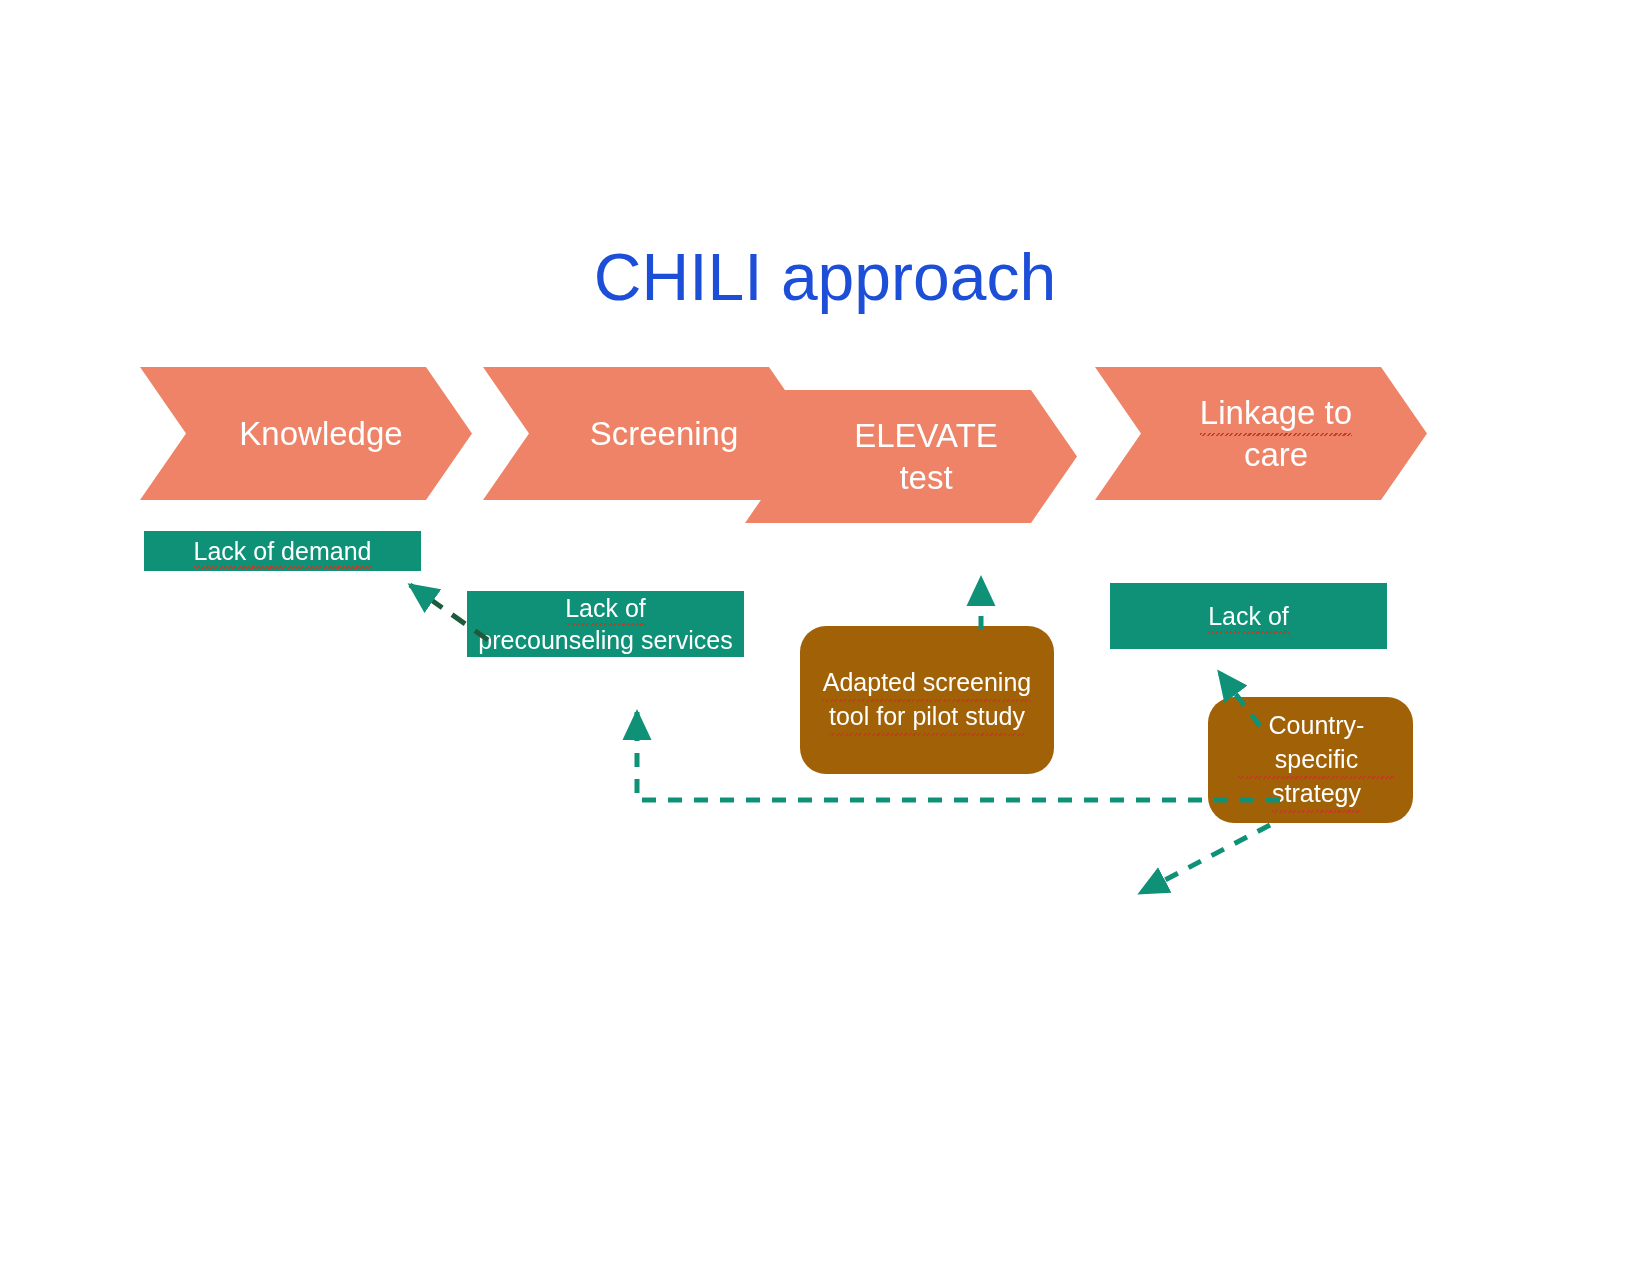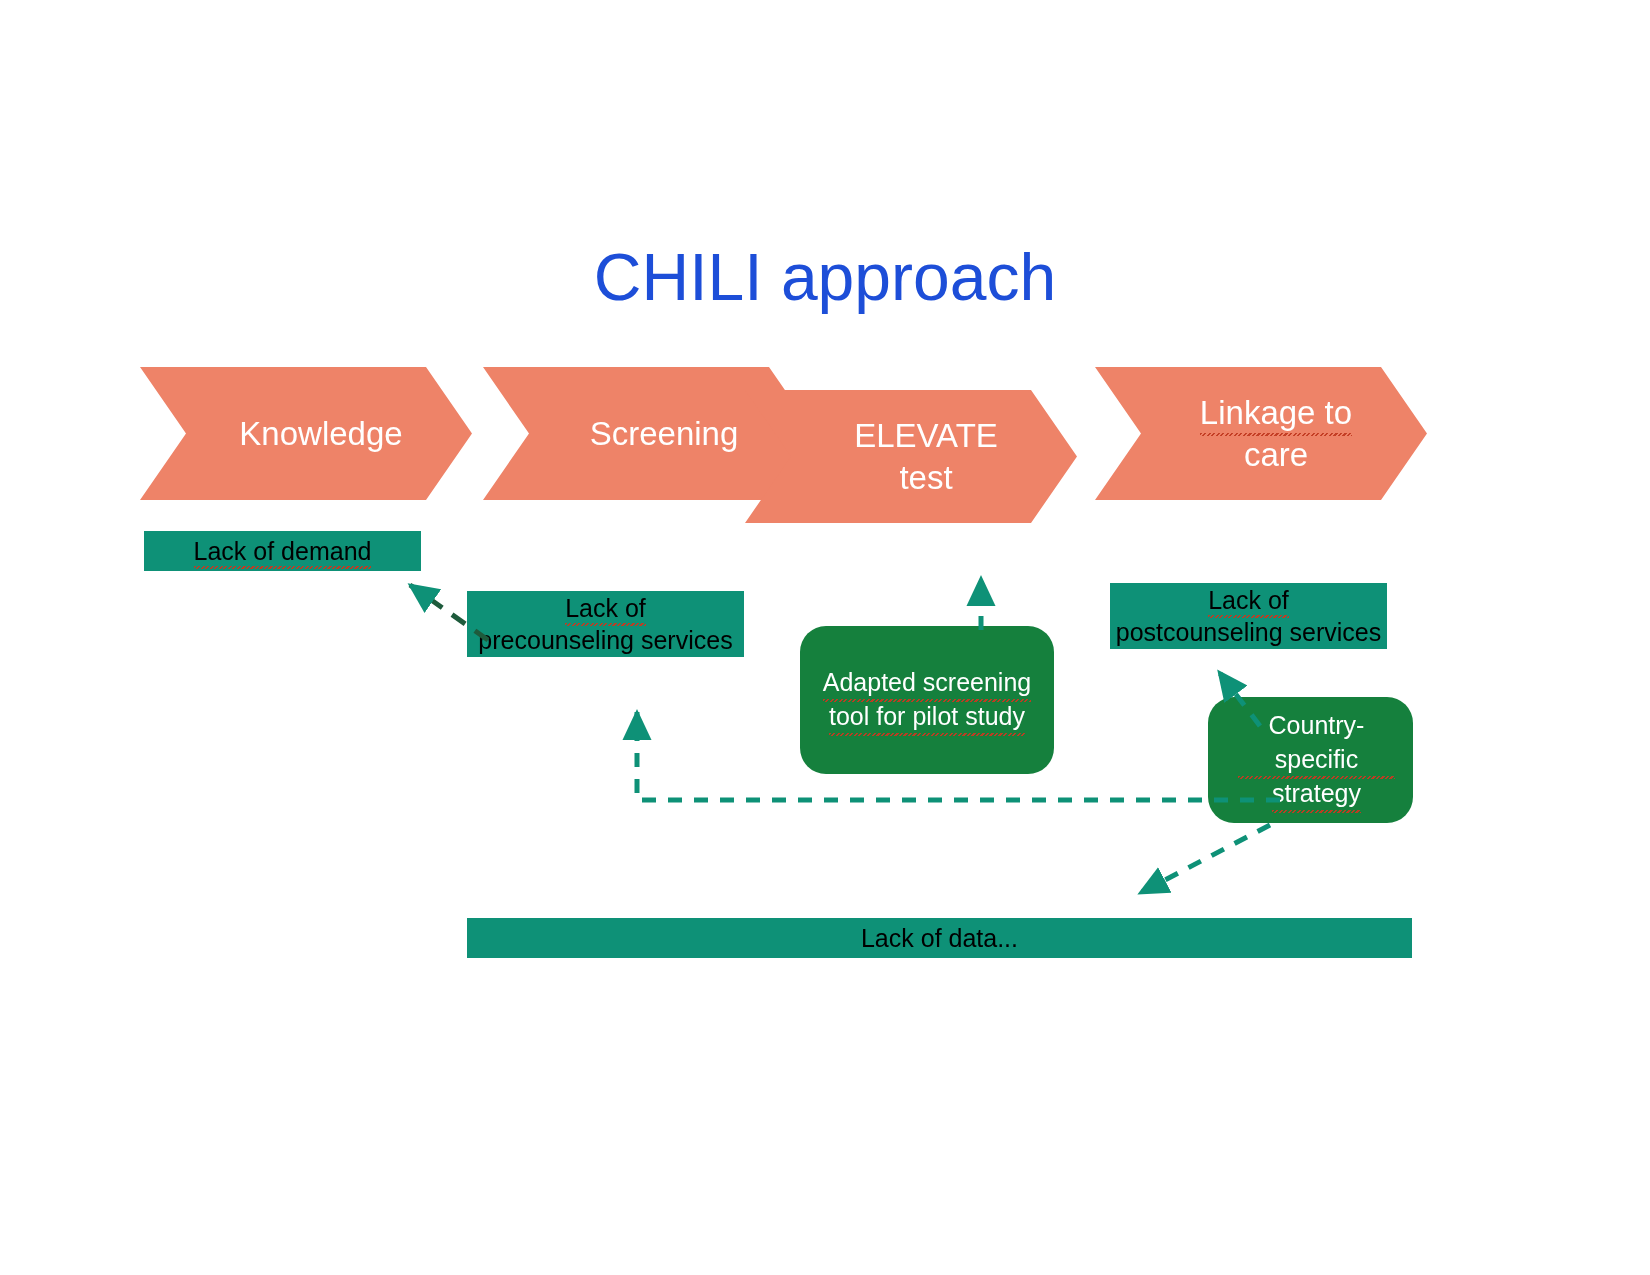--- a/index.html
+++ b/index.html
@@ -59,41 +59,41 @@
 
   #chev0 { left: 140px;  width: 332px; }
   #chev1 { left: 483px;  width: 332px; }
   #chev2 { left: 745px;  width: 332px; margin-top: 23px; }
   #chev3 { left: 1095px; width: 332px; }
 
   
   .gbar {
     position: absolute;
     background: #0e9177;
-    color: #000000;
+    color: #ffffff;
     display: flex;
     align-items: center;
     justify-content: center;
     text-align: center;
     font-size: 25px;
     line-height: 1.3;
     box-sizing: border-box;
     padding: 0 4px;
   }
 
   #bar-demand   { left: 144px;  top: 531px; width: 277px; height: 40px; }
   #bar-supply   { left: 467px;  top: 531px; width: 945px; height: 40px; }
   #bar-pre      { left: 467px;  top: 591px; width: 277px; height: 66px; }
   #bar-post     { left: 1110px; top: 583px; width: 277px; height: 66px; }
   #bar-data     { left: 467px;  top: 918px; width: 945px; height: 40px; }
 
   
   .gbox {
     position: absolute;
-    background: #15803d;
+    background: #a16207;
     color: #ffffff;
     border-radius: 26px;
     display: flex;
     align-items: center;
     justify-content: center;
     text-align: center;
     font-size: 25px;
     line-height: 1.35;
     box-sizing: border-box;
     padding: 0 18px;
@@ -172,41 +172,37 @@
   <div class="gbar" id="bar-pre">
     <div>
       <span class="chev-text"><span class="sq">Lack of</span></span>
       <span class="chev-text">precounseling services</span>
     </div>
   </div>
 
   <div class="gbar" id="bar-post">
     <div>
       <span class="chev-text"><span class="sq">Lack of</span></span>
-      <span class="chev-text">postcounseling services</span>
     </div>
   </div>
 
   <div class="gbox" id="box-tool">
     <div>
       <span class="chev-text"><span class="sq">Adapted screening</span></span>
       <span class="chev-text"><span class="sq">tool for pilot study</span></span>
     </div>
   </div>
 
   <div class="gbox" id="box-country">
     <div>
       <span class="chev-text"><span class="sq">Country-specific</span></span>
       <span class="chev-text"><span class="sq">strategy</span></span>
     </div>
   </div>
 
-  <div class="gbar" id="bar-data">
-    <span>Lack of data...</span>
-  </div>
 
   <svg id="arrows" viewBox="0 0 1650 1275">
     <defs>
       <marker id="ah" markerWidth="7" markerHeight="7" refX="5.6" refY="3.2" orient="auto" markerUnits="strokeWidth">
         <path d="M0,0.3 L6.2,3.2 L0,6.1 z" fill="#0e9177"></path>
       </marker>
     </defs>
 
     <g>
       <path d="M 488,640 L 410,585" stroke="#1e5b3c" stroke-width="5" fill="none" stroke-dasharray="16,12" marker-end="url(#ah)"></path>

